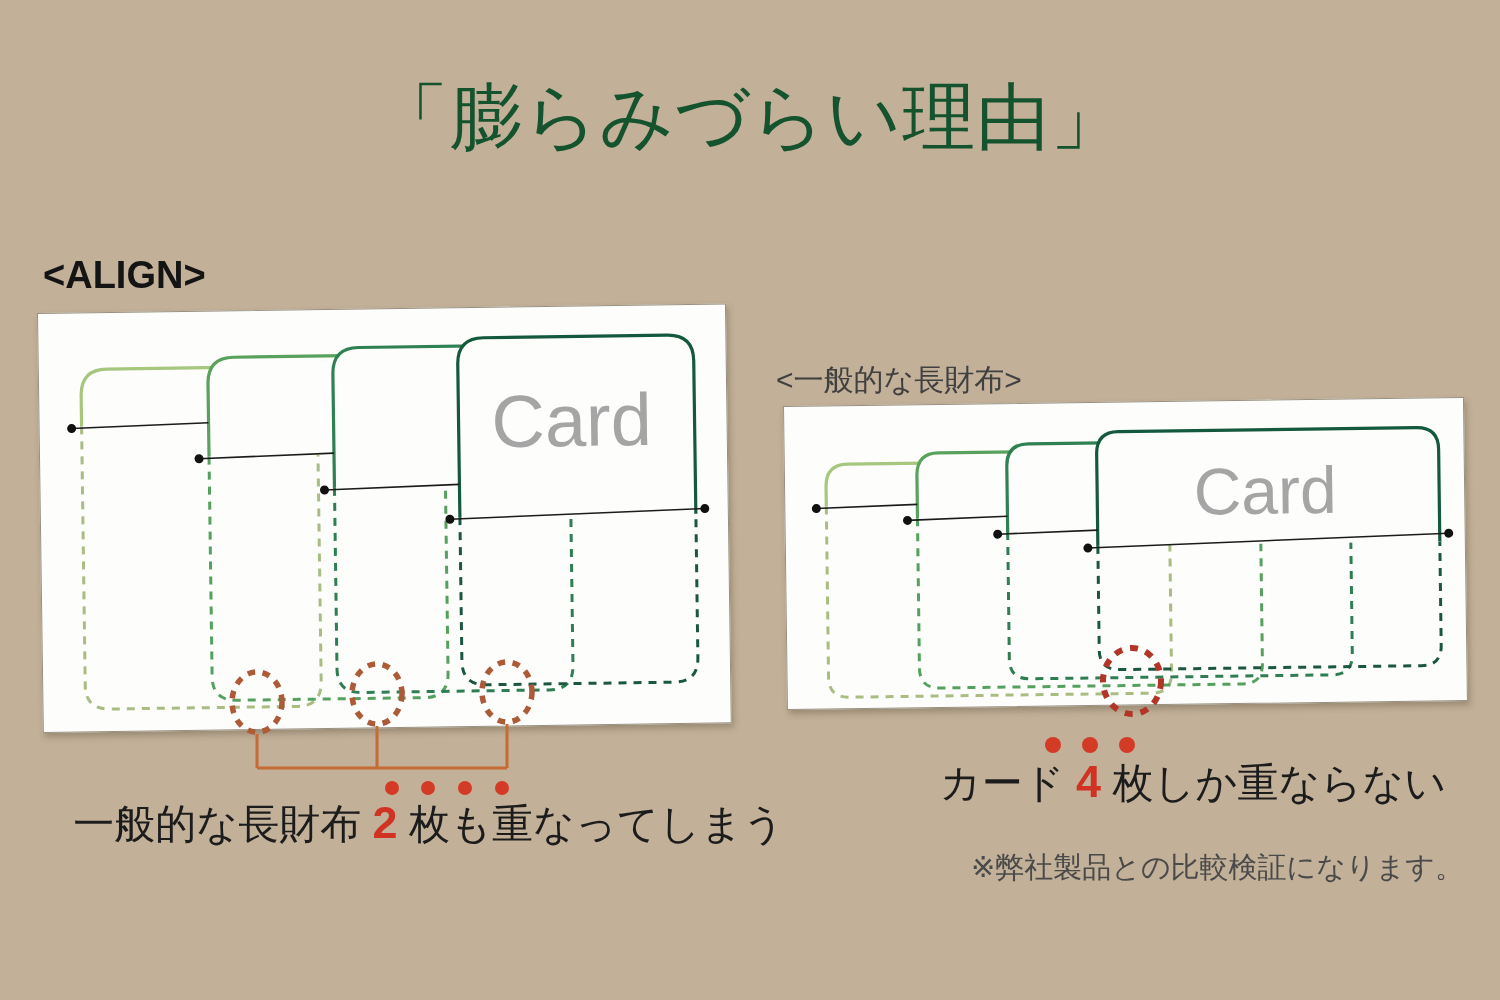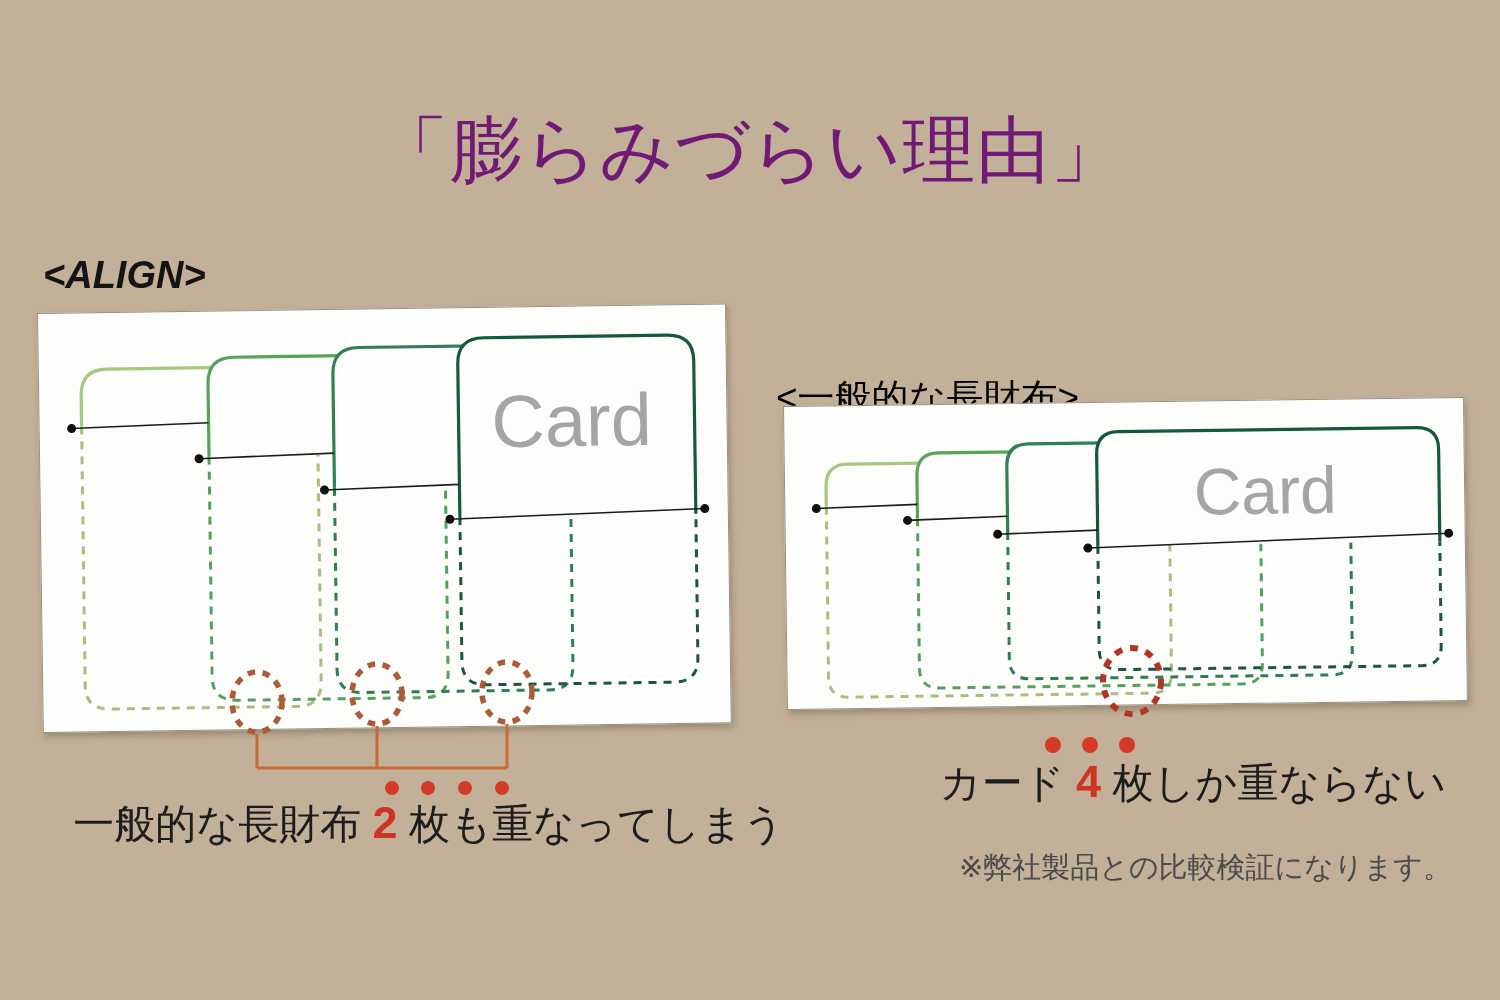--- a/index.html
+++ b/index.html
@@ -3,45 +3,45 @@
 <meta charset="utf-8">
 <style>
   html,body{margin:0;padding:0;}
   body{
     width:1500px;height:1000px;position:relative;overflow:hidden;
     background:#c2b098;
     font-family:"Liberation Sans","DejaVu Sans",sans-serif;
   }
   .abs{position:absolute;}
   .title{
-    top:102px;left:50%;transform:translateX(-50%);
-    font-size:73px;color:#701a75;white-space:nowrap;letter-spacing:1px;
+    top:69px;left:50%;transform:translateX(-50%);
+    font-size:73px;color:#14532d;white-space:nowrap;letter-spacing:1px;
   }
   .panel{
     background:#fdfdfc;border:1px solid #97907f;
     box-shadow:2px 4px 6px rgba(80,70,50,.35);
     transform-origin:top left;
   }
   .panel svg{display:block;}
   #align-panel{left:37px;top:313px;width:687px;height:418px;transform:rotate(-0.8deg);}
   #wallet-panel{left:783px;top:406px;width:679px;height:302px;transform:rotate(-0.75deg);}
   .section-label-left{
-    left:43px;top:254px;font-size:38px;font-weight:bold;color:#141414;white-space:nowrap;font-style:italic;
+    left:43px;top:254px;font-size:38px;font-weight:bold;color:#141414;white-space:nowrap;
   }
   .section-label-right{
-    left:776px;top:373px;font-size:37px;color:#000000;white-space:nowrap;
+    left:776px;top:360px;font-size:30px;color:#404040;white-space:nowrap;
   }
   .caption{
     font-size:41px;color:#1c1c1c;white-space:nowrap;transform:translateX(-50%);
   }
   #caption-left{left:429px;top:797px;}
   #caption-right{left:1193px;top:756px;}
   .caption .num{font-weight:bold;font-size:45px;}
   .note{
-    right:48px;top:848px;font-size:29px;color:#4a4a4a;white-space:nowrap;text-align:center;
+    right:36px;top:848px;font-size:29px;color:#4a4a4a;white-space:nowrap;text-align:center;
   }
   #overlay{left:0;top:0;pointer-events:none;}
 </style>
 </head>
 <body>
 
 <div class="abs title">「膨らみづらい理由」</div>
 
 <div class="abs section-label-left">&lt;ALIGN&gt;</div>
 

